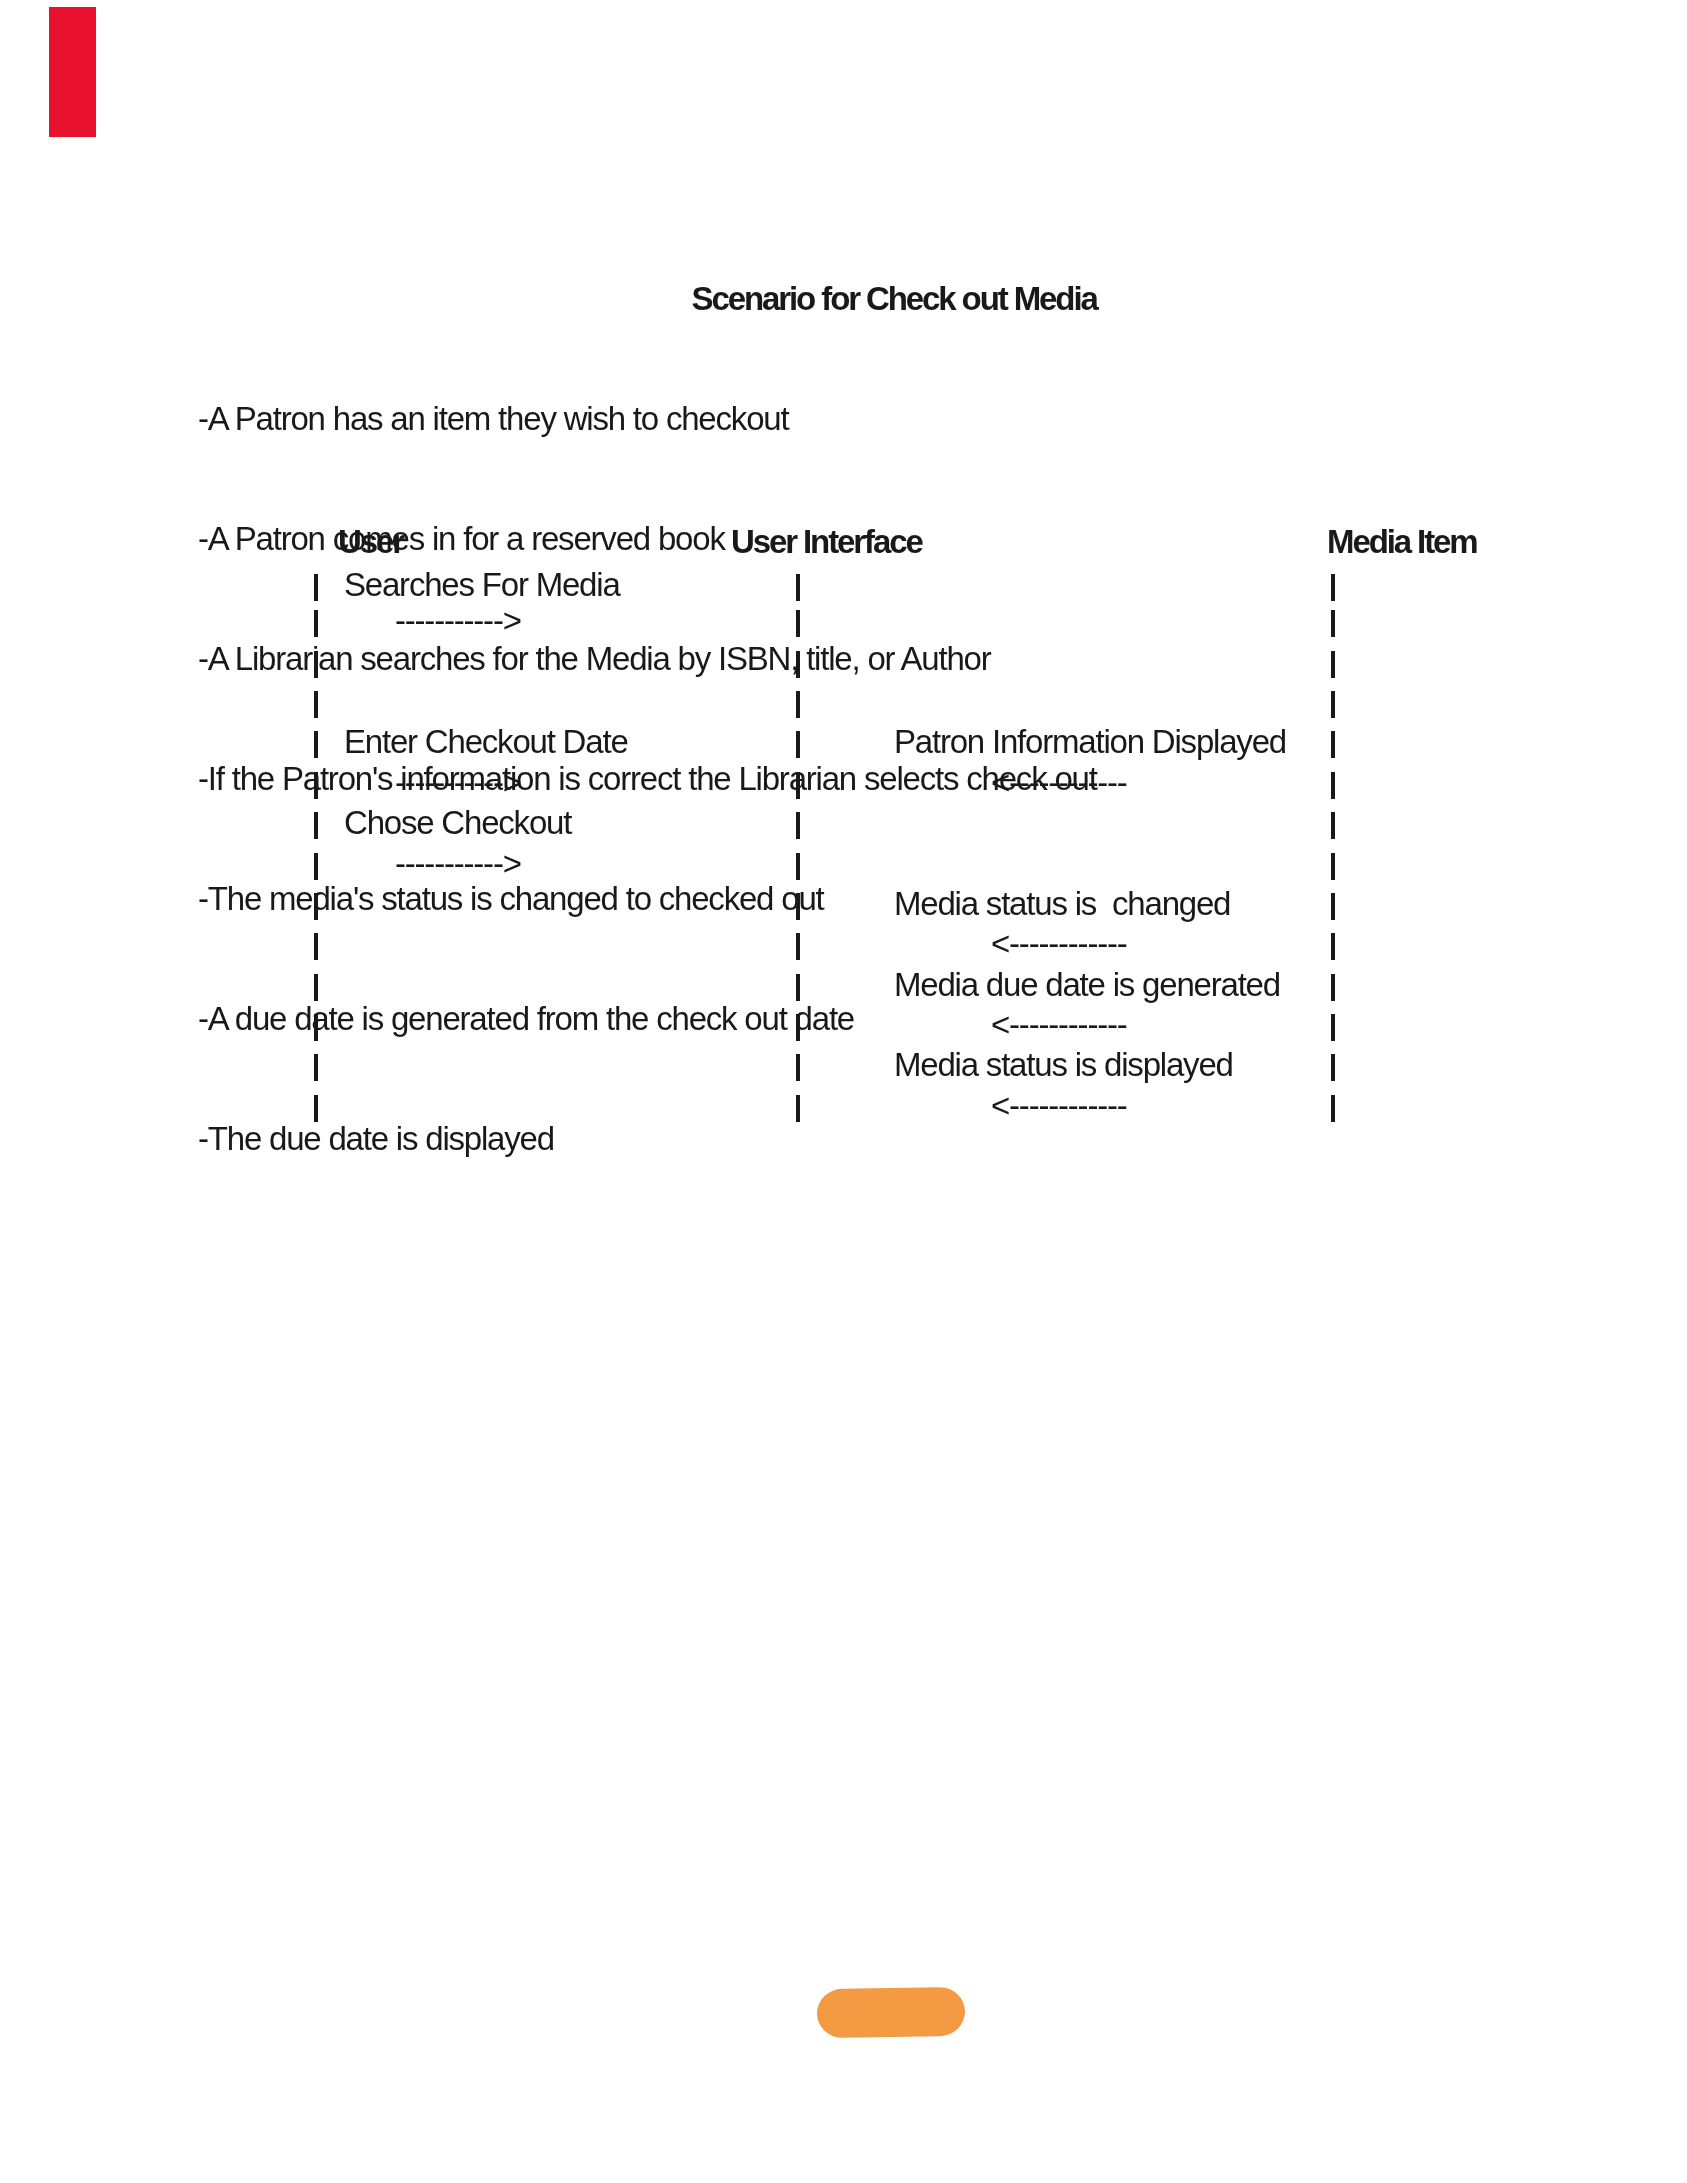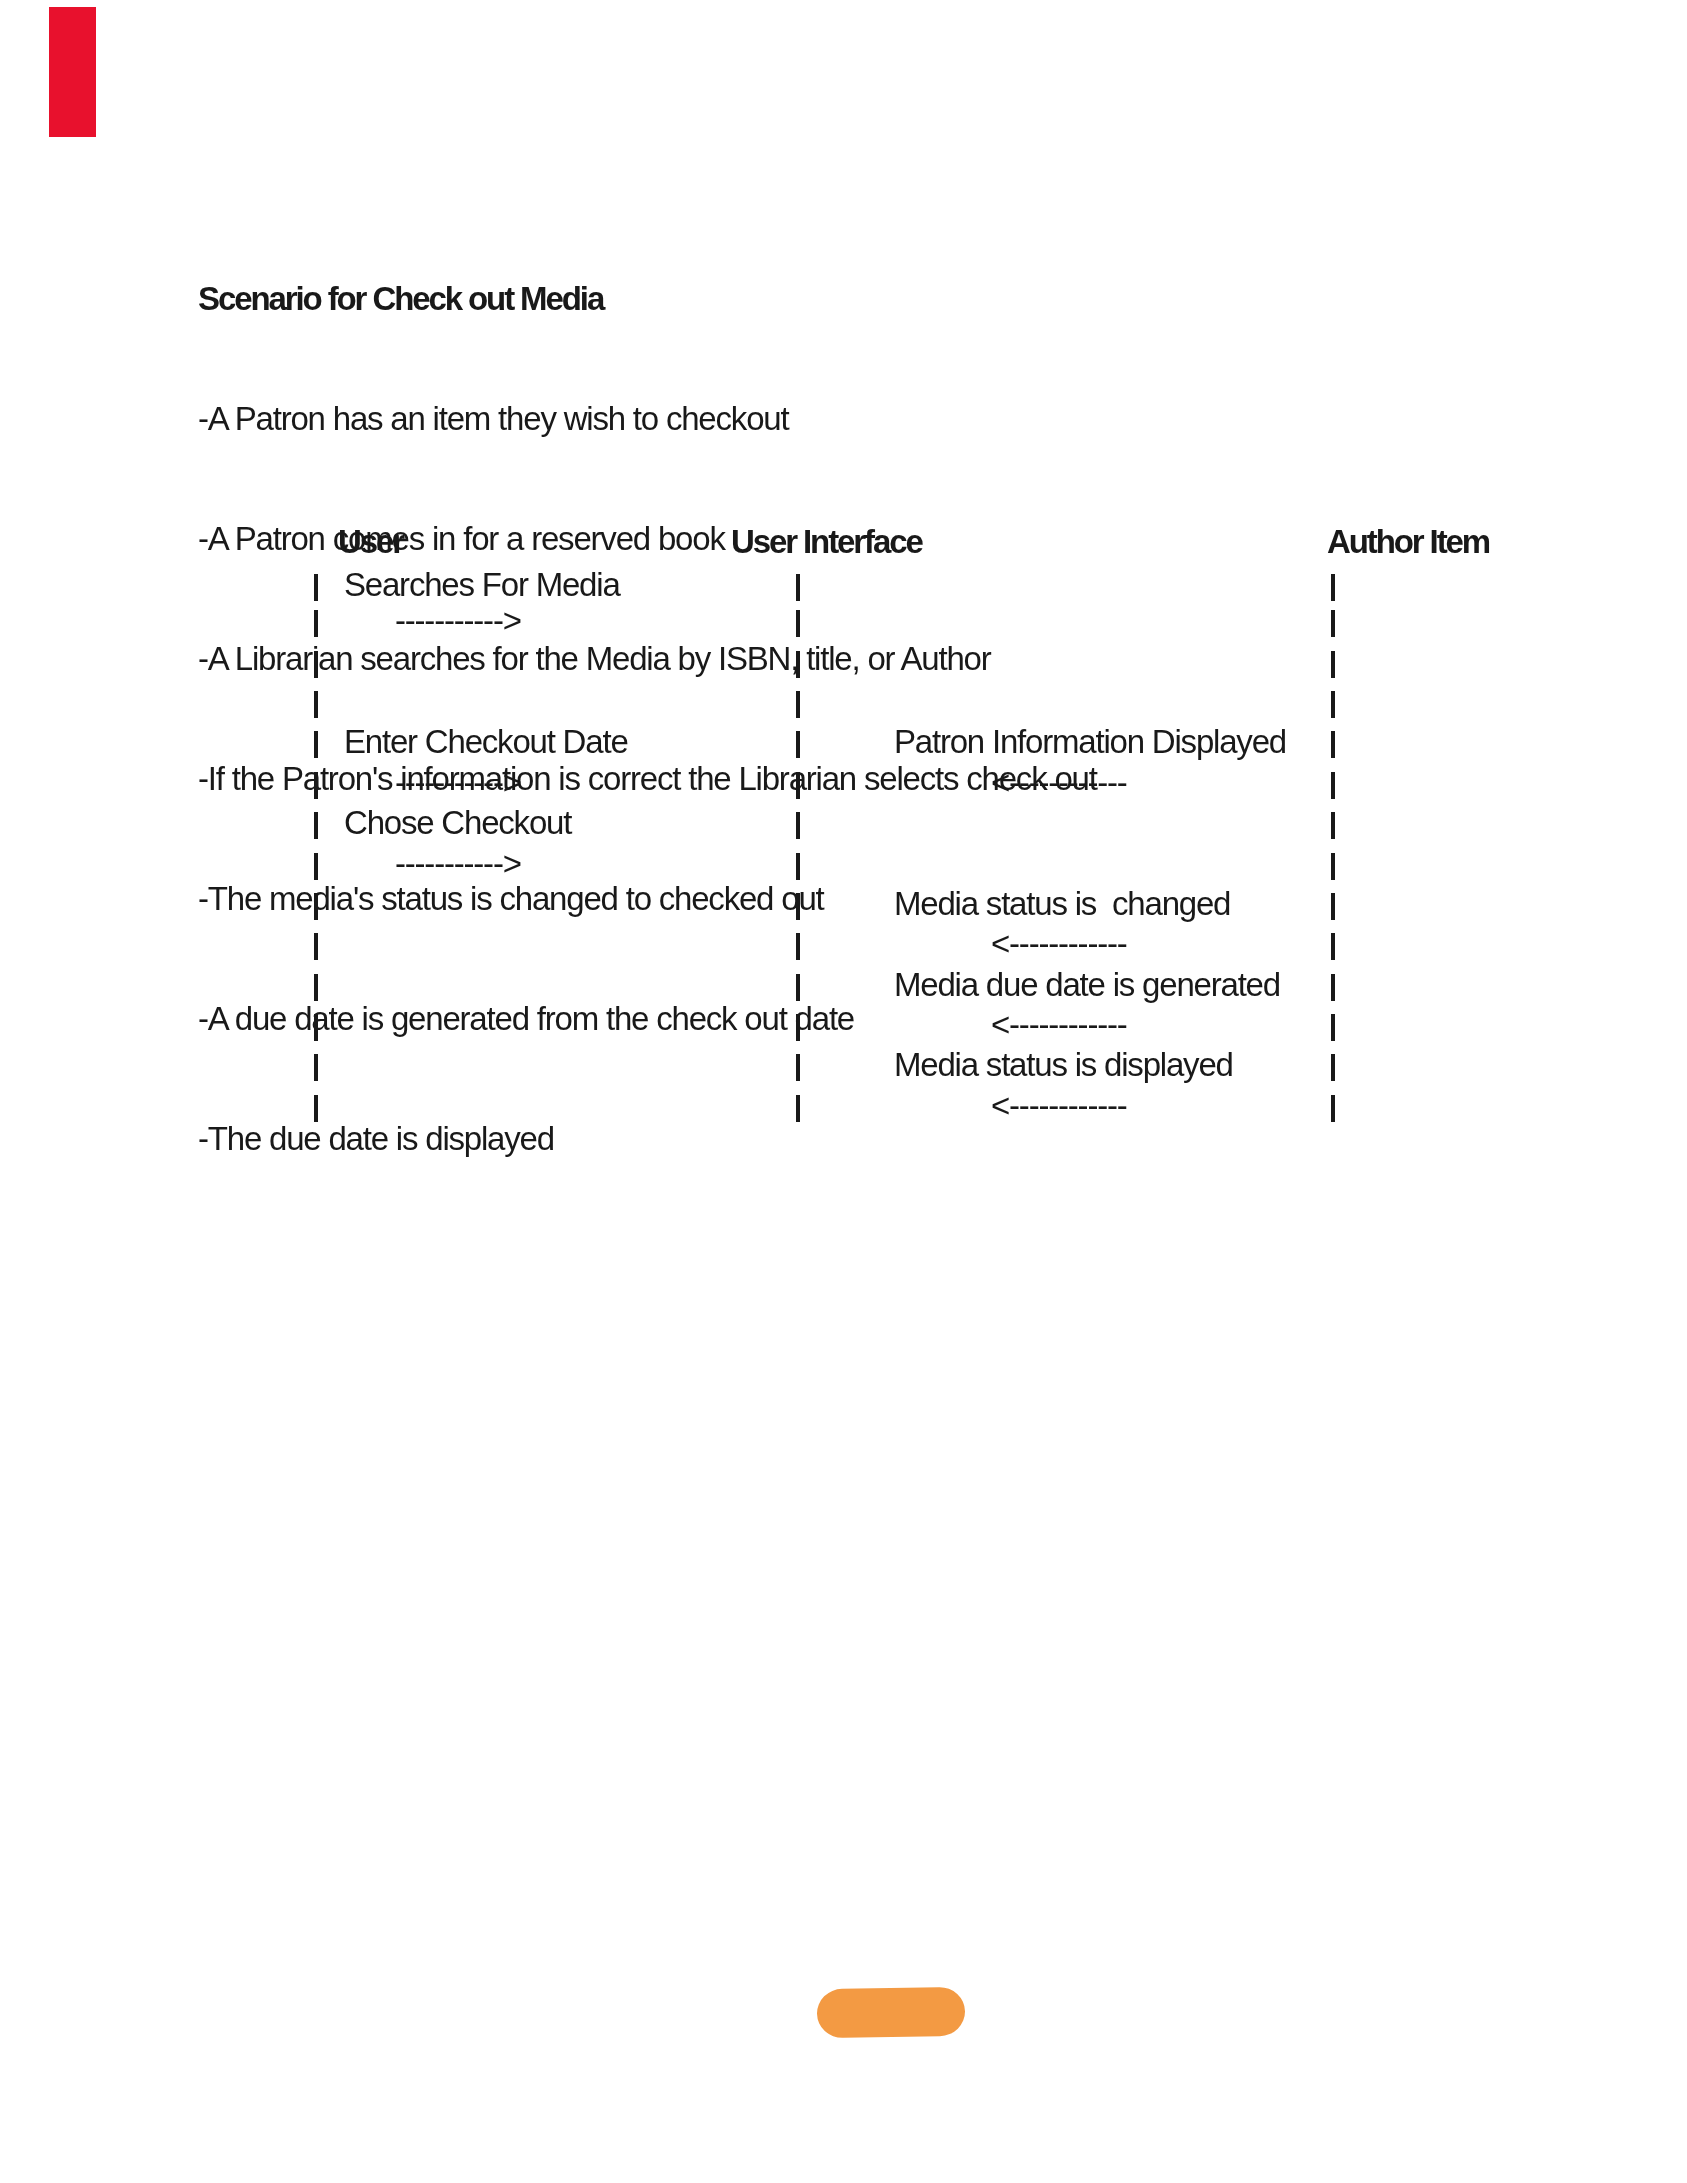--- a/index.html
+++ b/index.html
@@ -4,21 +4,21 @@
 <style>
   html,body{margin:0;padding:0;}
   body{
     width:1687px;height:2183px;position:relative;background:#ffffff;
     font-family:"Liberation Sans","DejaVu Sans",sans-serif;color:#191919;
     overflow:hidden;
   }
   .abs{position:absolute;}
   
   #scenario{left:198px;top:199px;font-size:33px;line-height:40px;letter-spacing:-1.2px;white-space:pre;}
-  #scenario .title{font-weight:bold;letter-spacing:-2.1px;}
+  #scenario .title{font-weight:bold;letter-spacing:-2.1px;text-align:right;}
   
   .actor{top:523px;font-size:33px;font-weight:bold;letter-spacing:-2.1px;white-space:pre;margin-left:36px;}
   #actor-user{left:302px;}
   #actor-ui{left:695px;text-align:right;}
   #actor-media{left:1291px;}
   
   #diagram{left:0;top:561px;width:1687px;height:565px;}
   .row{position:absolute;left:0;width:1687px;height:40px;}
   .pipe{position:absolute;top:9px;width:4.1px;height:27px;background:#191919;}
   .pipe.user{left:314px;}
@@ -45,21 +45,21 @@
   <div>-A Patron comes in for a reserved book</div>
   <div>-A Librarian searches for the Media by ISBN, title, or Author</div>
   <div>-If the Patron's information is correct the Librarian selects check out</div>
   <div>-The media's status is changed to checked out</div>
   <div>-A due date is generated from the check out date</div>
   <div>-The due date is displayed</div>
 </div>
 
 <div class="abs actor" id="actor-user">User</div>
 <div class="abs actor" id="actor-ui">User Interface</div>
-<div class="abs actor" id="actor-media">Author Item</div>
+<div class="abs actor" id="actor-media">Media Item</div>
 
 <div class="abs" id="diagram">
 
   <div class="row" style="top:4px">
     <div class="pipe user"></div>
     <div class="pipe ui"></div>
     <div class="pipe media"></div>
     <span class="lbl left">Searches For Media</span>
   </div>
 

